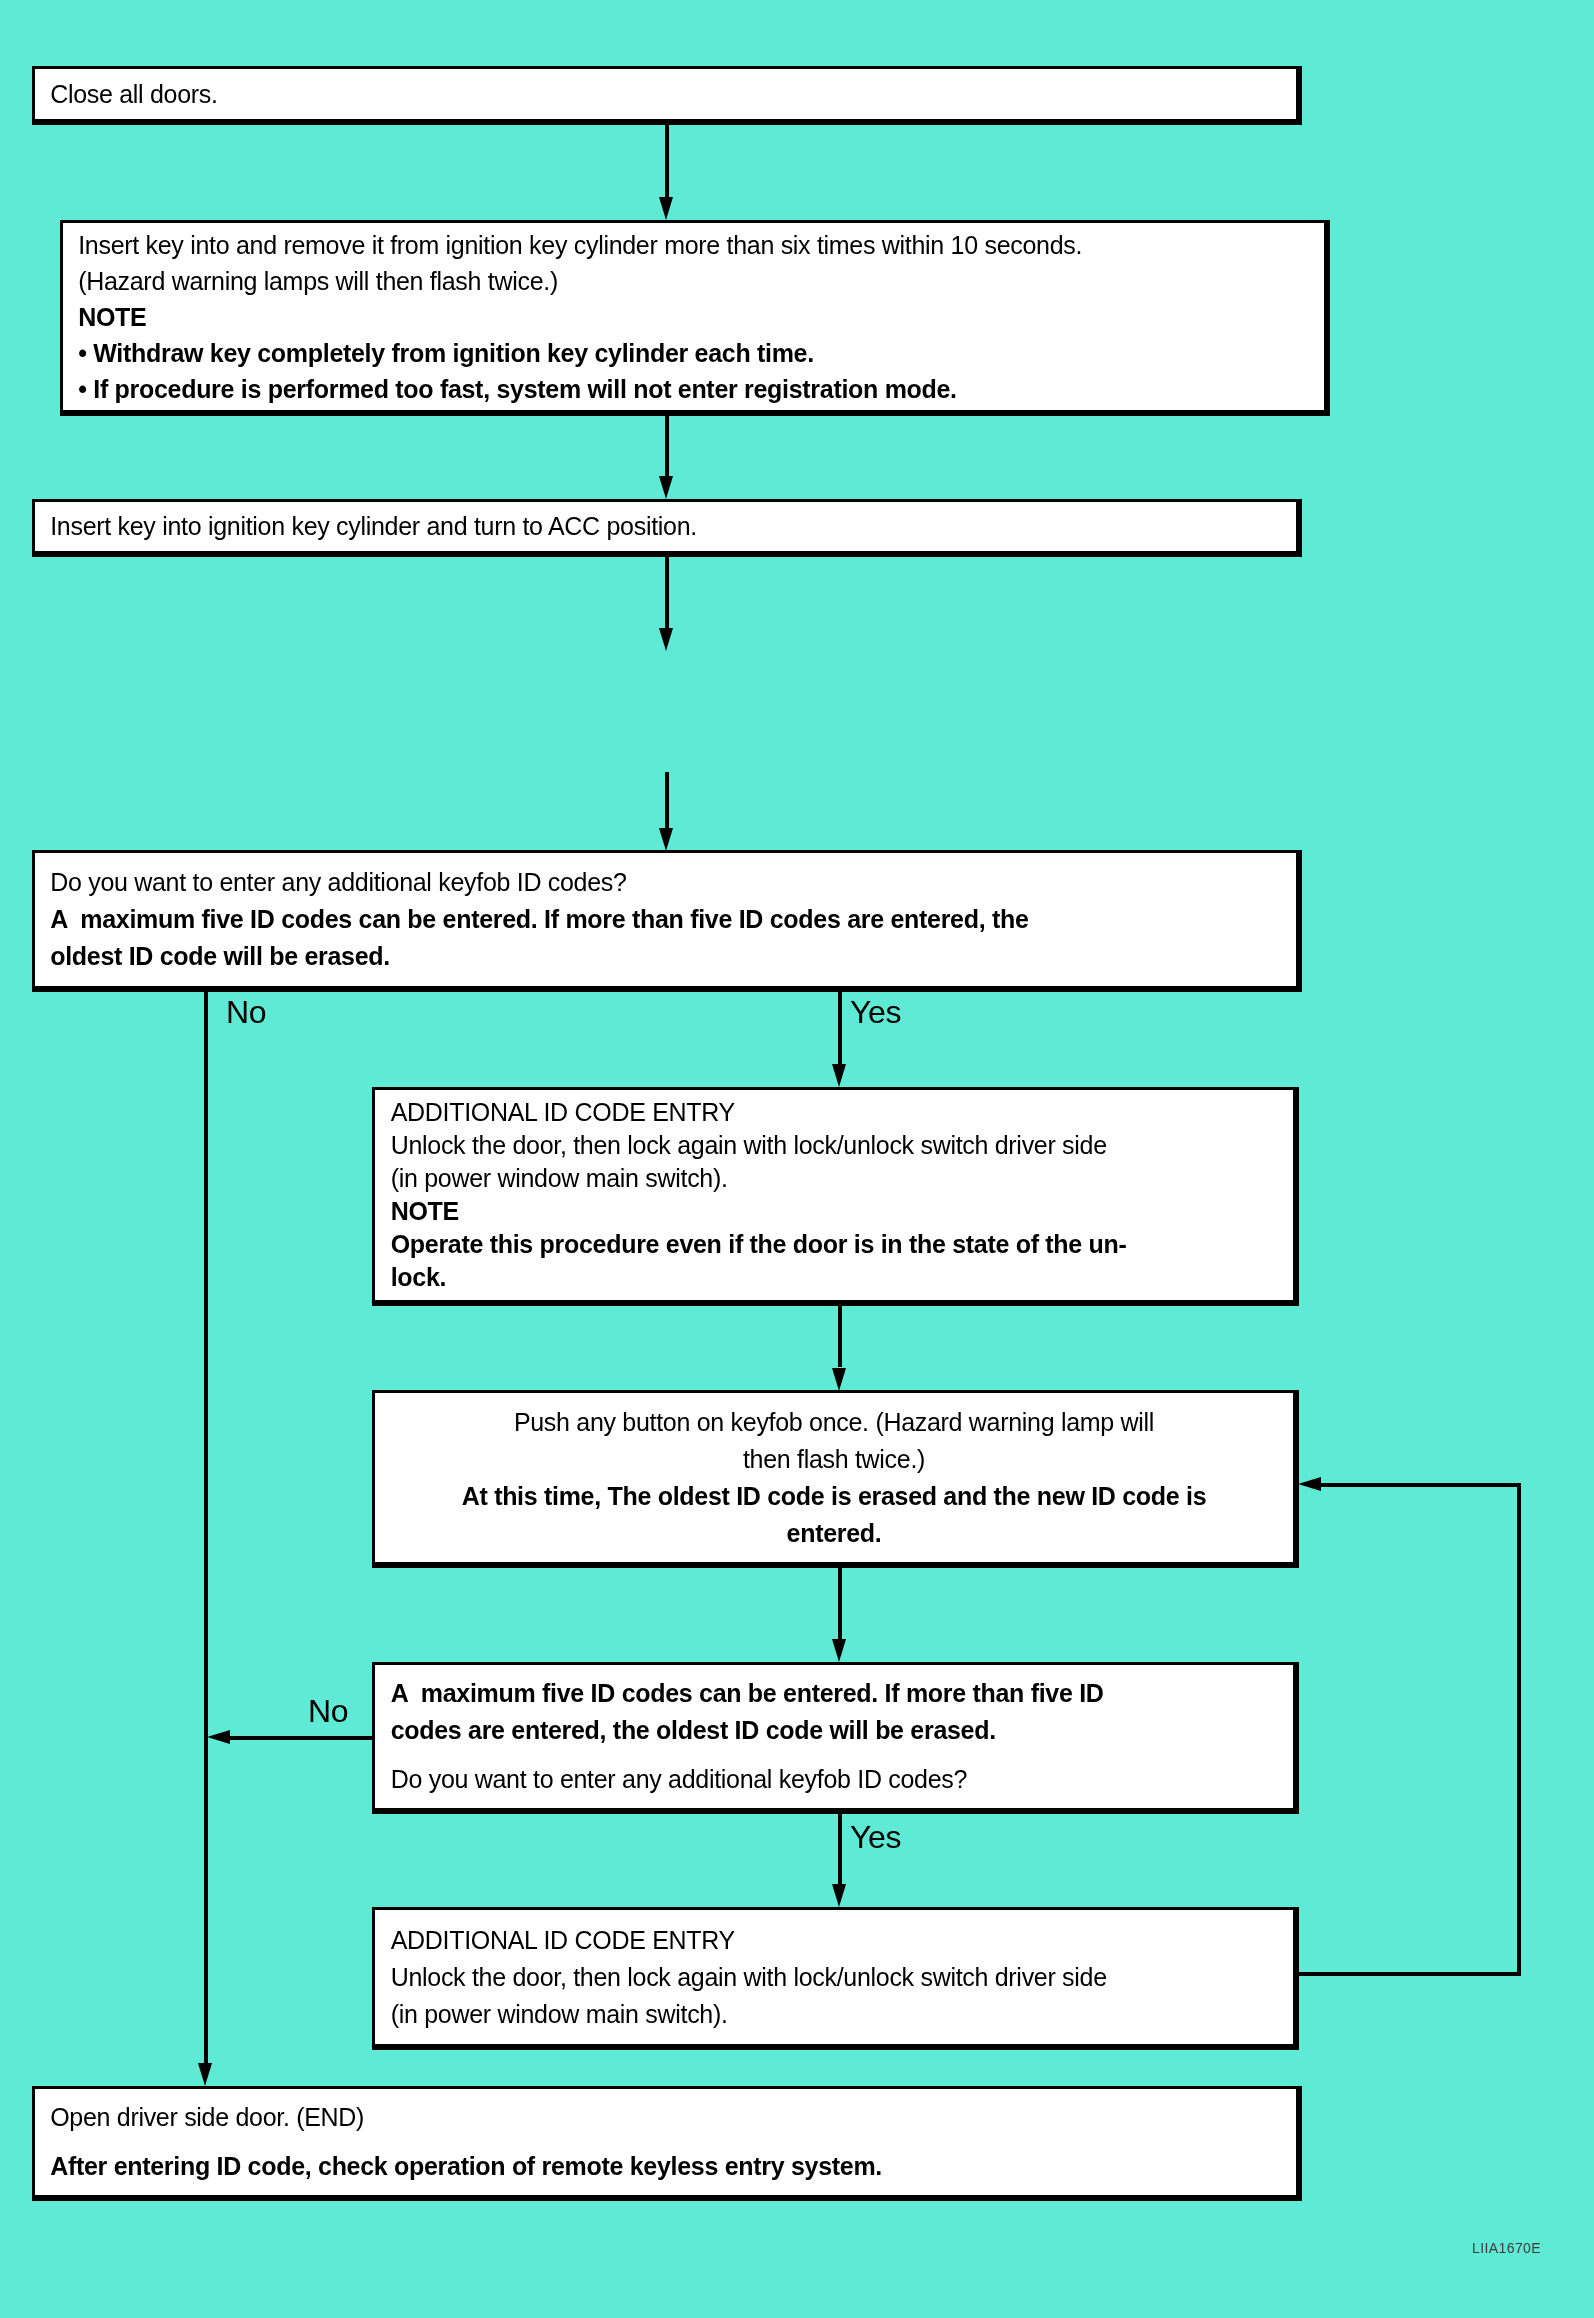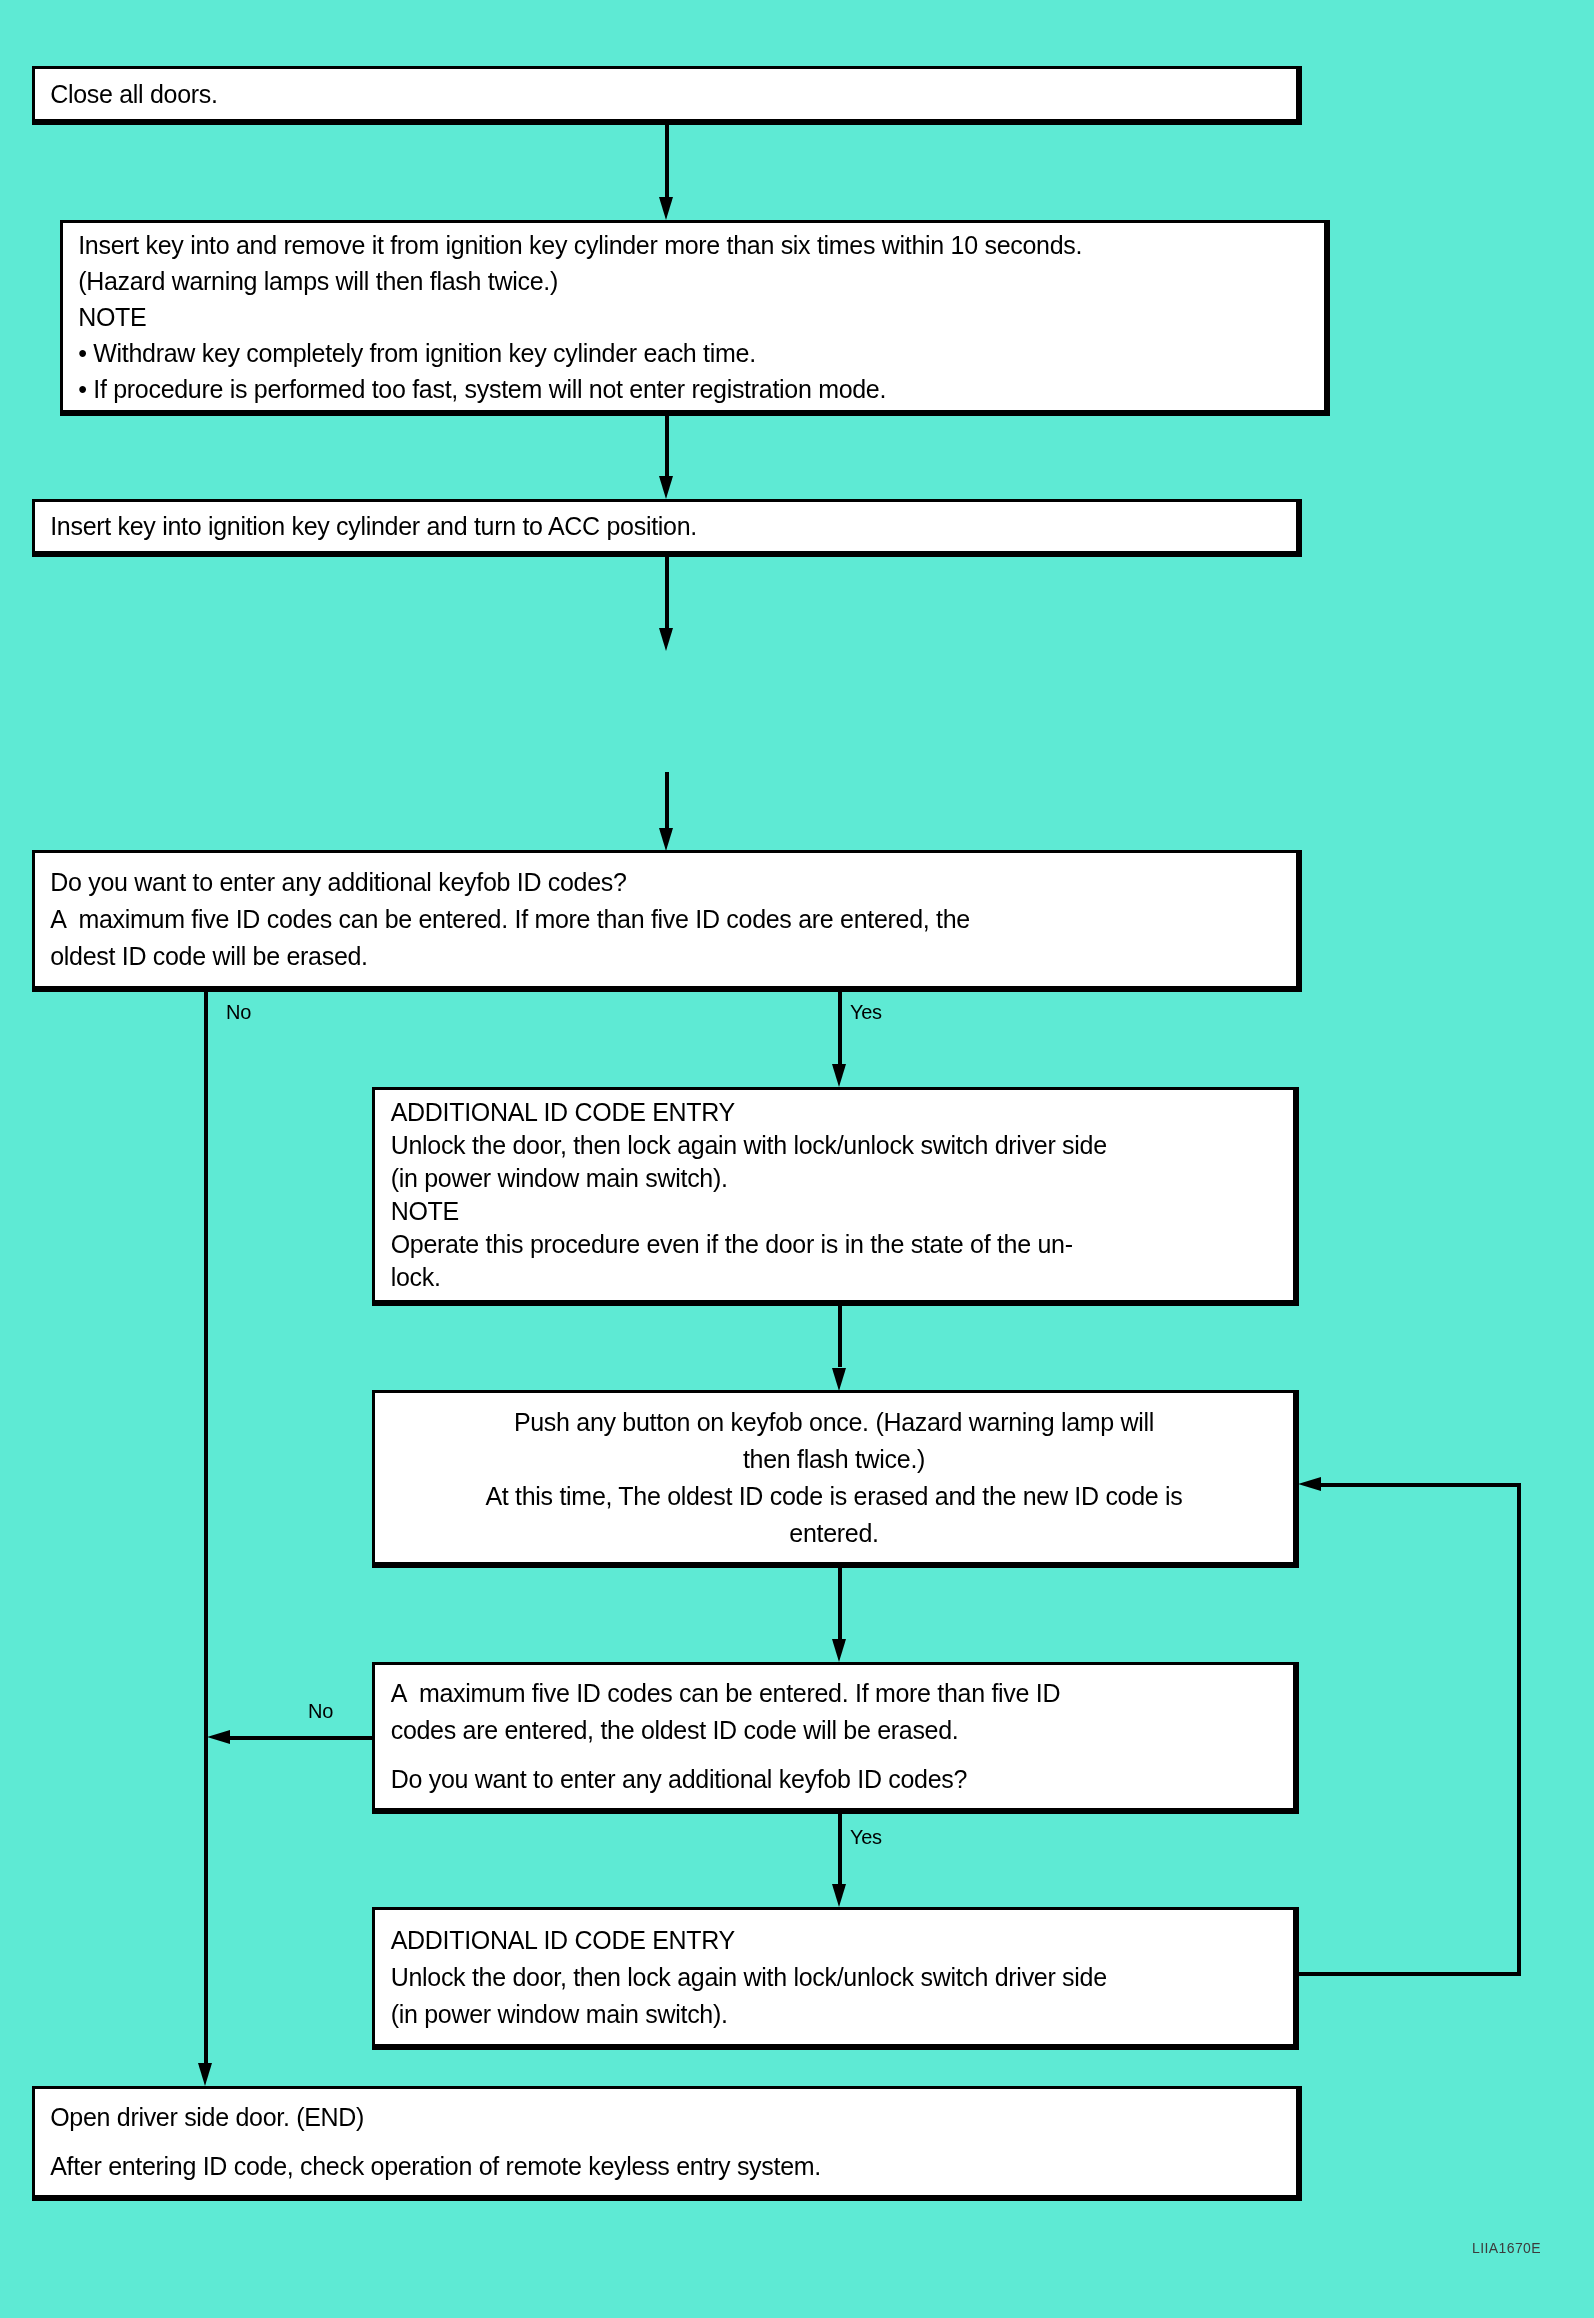--- a/index.html
+++ b/index.html
@@ -23,40 +23,40 @@
     justify-content:center;
     padding:5.2px 15.7px;
   }
   .line{
     font-size:25px;
     line-height:37px;
     letter-spacing:-0.3px;
     white-space:pre-wrap;
     text-align:left;
   }
-  .bold{font-weight:normal;}
+  .bold{font-weight:bold;}
   .tight .line{line-height:36px;}
   .vtight .line{line-height:33px;}
   .gap-before{margin-top:12.2px;}
   .vline,.hline{position:absolute;background:#000;}
   .arrow-down{
     position:absolute;width:0;height:0;
     border-left:7.9px solid transparent;
     border-right:7.9px solid transparent;
     border-top:23px solid #000;
   }
   .arrow-left{
     position:absolute;width:0;height:0;
     border-top:7.9px solid transparent;
     border-bottom:7.9px solid transparent;
     border-right:23px solid #000;
   }
   .branch-label{
     position:absolute;
-    font-size:20px;
+    font-size:32px;
     line-height:30px;
     letter-spacing:-0.3px;
   }
   .figure-code{
     position:absolute;
     font-size:14px;
     color:#3c3c3c;
     letter-spacing:0.4px;
   }
 </style>

